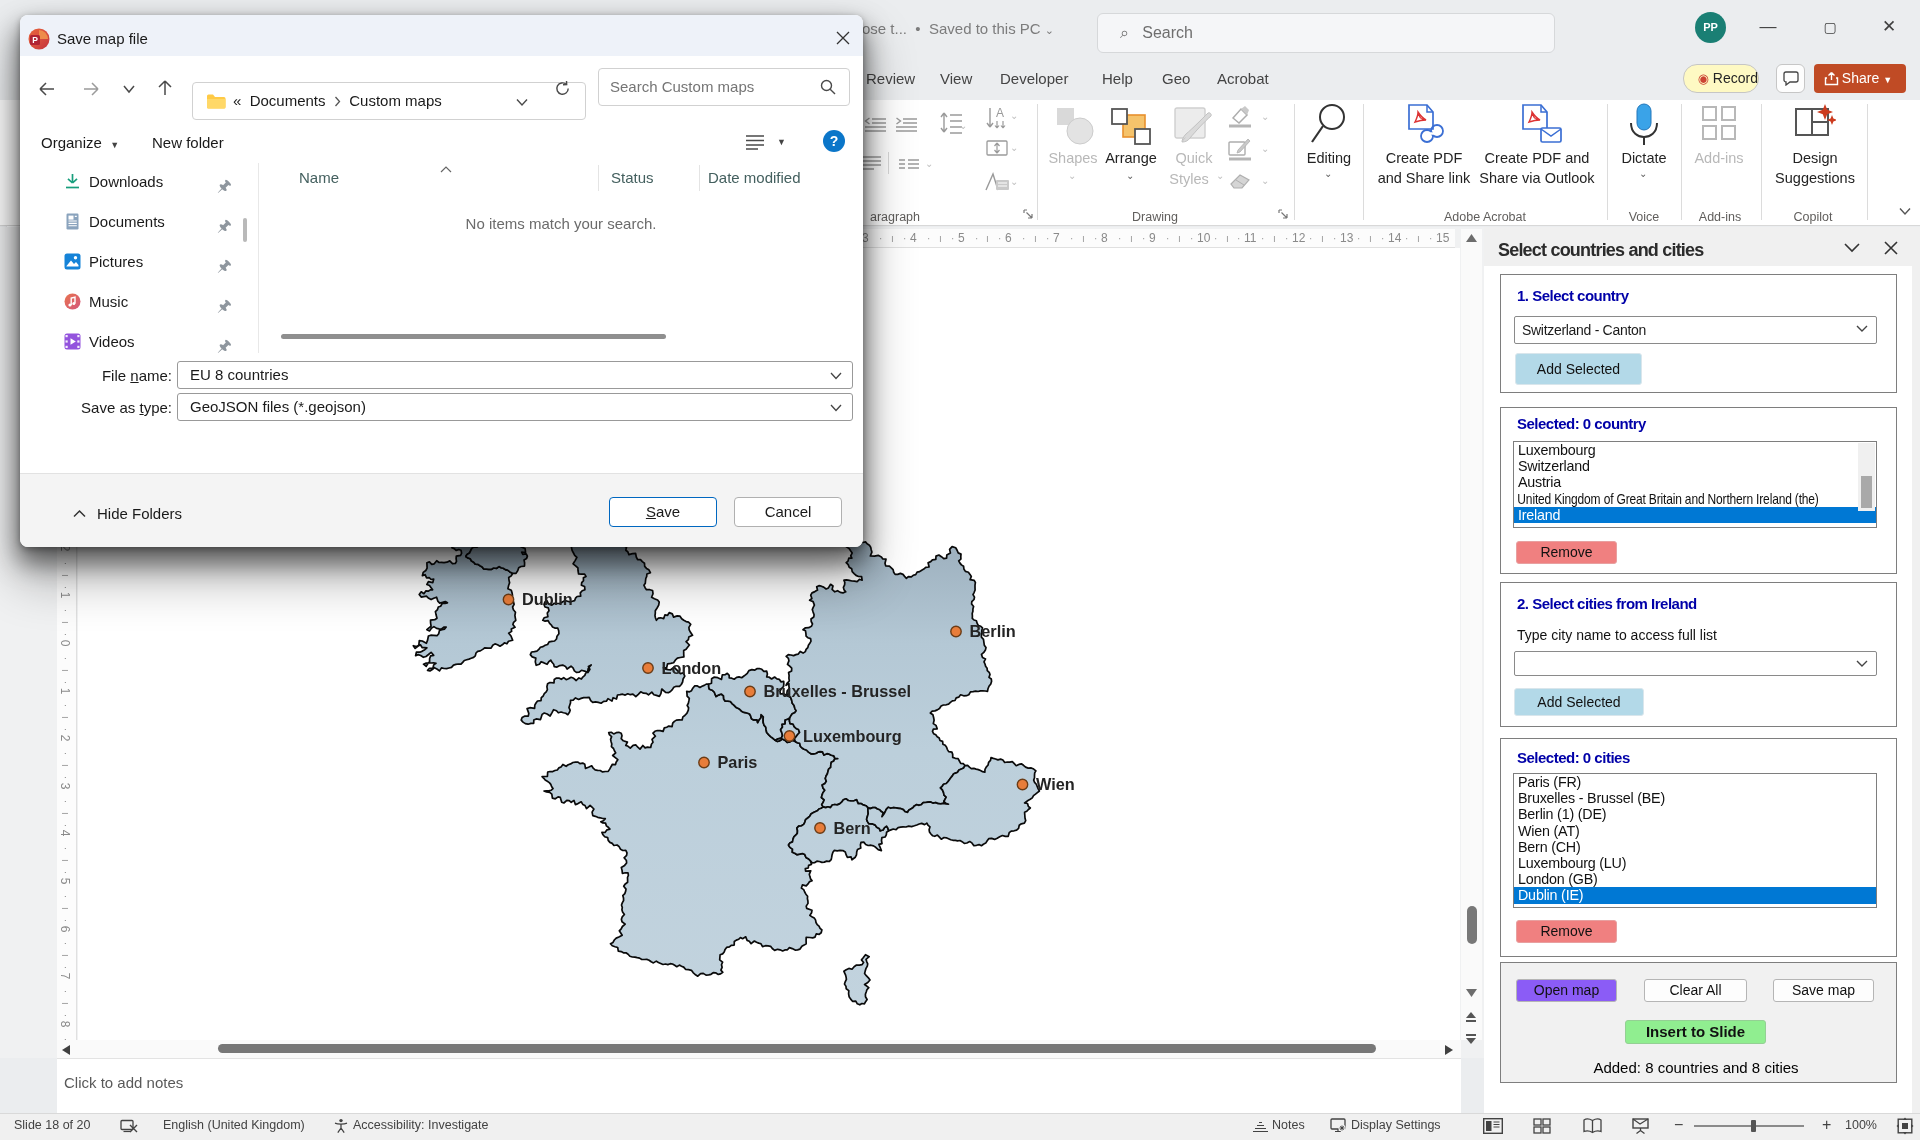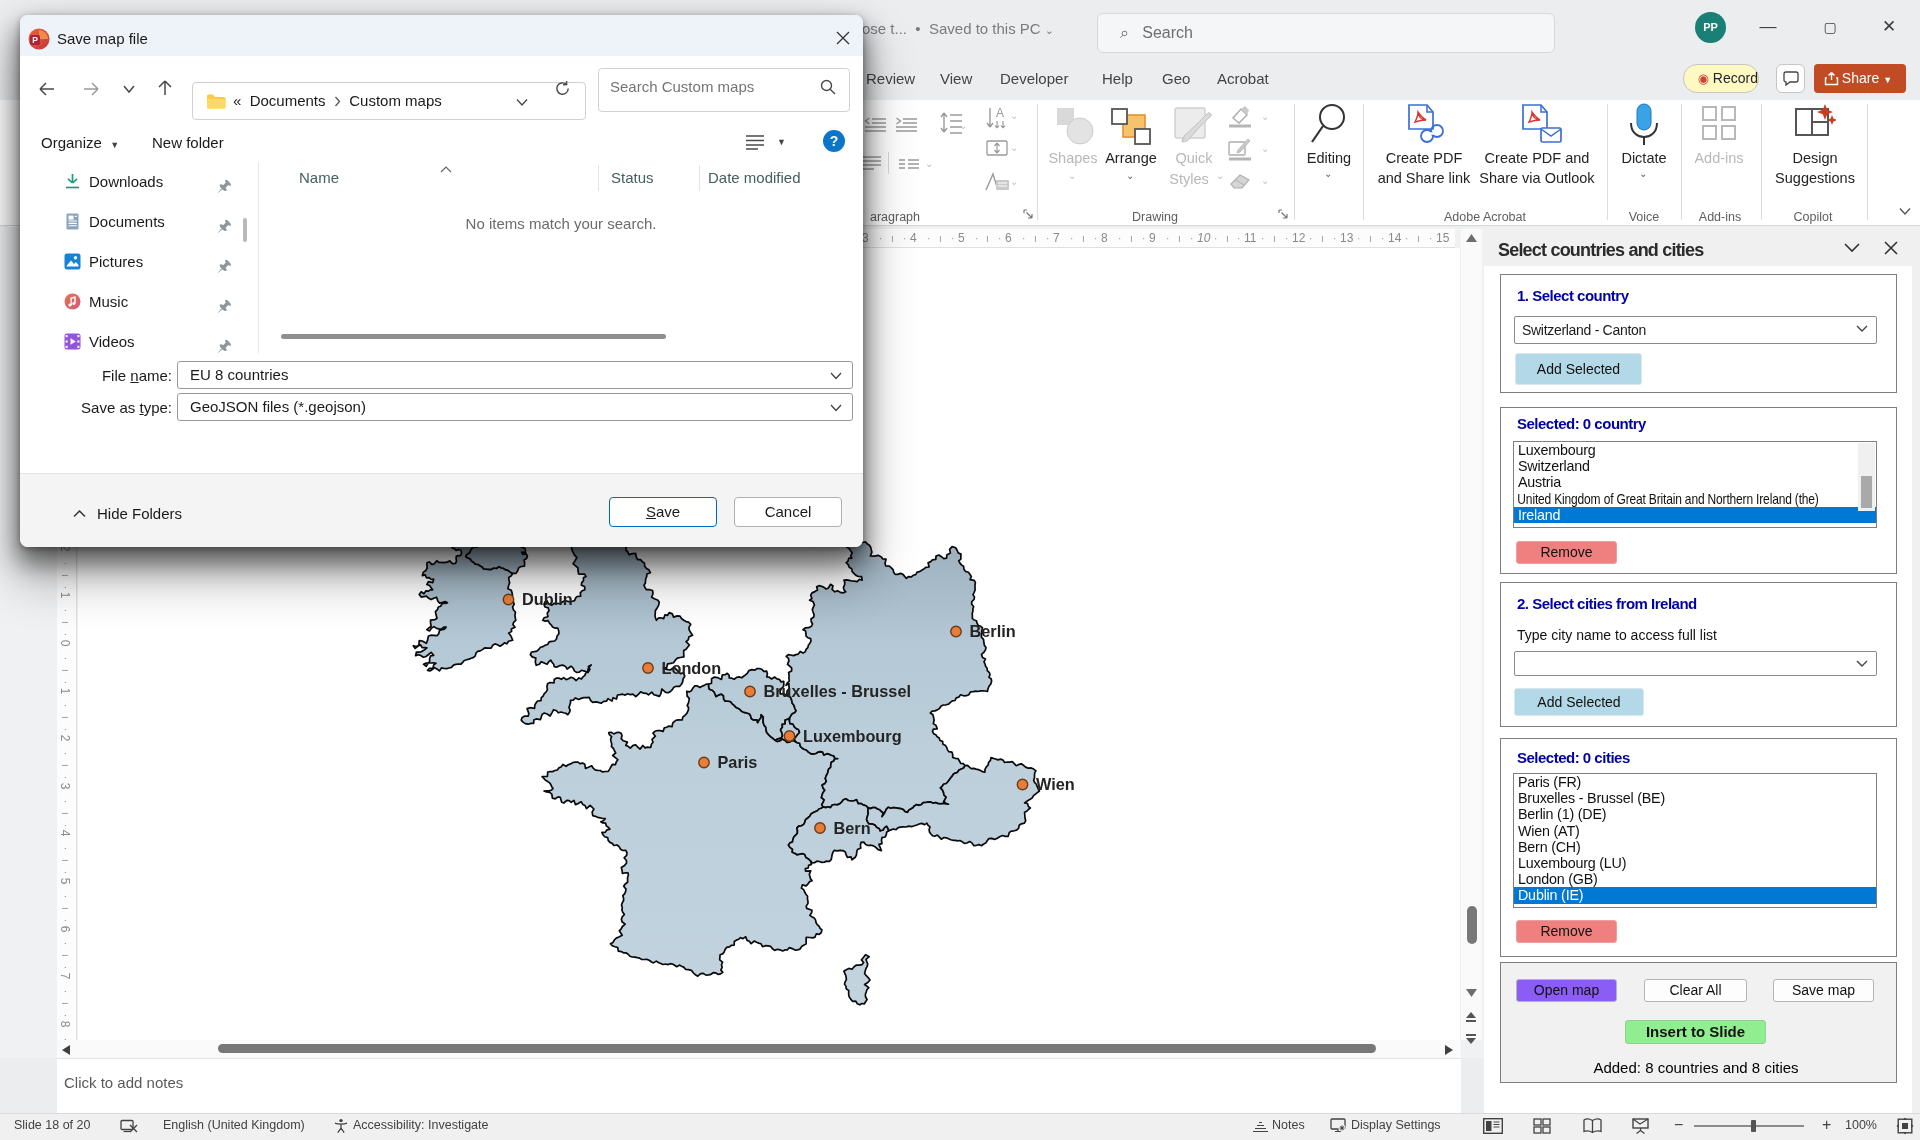--- a/index.html
+++ b/index.html
@@ -253,21 +253,21 @@
 <div class="abs" id="workarea"></div>
 <div class="abs" id="canvas"></div>
 <div class="abs" id="hruler"></div>
 <div class="ruln" style="left:862px;top:231px;">3</div>
 <div class="ruln" style="left:910px;top:231px;">4</div>
 <div class="ruln" style="left:958px;top:231px;">5</div>
 <div class="ruln" style="left:1005px;top:231px;">6</div>
 <div class="ruln" style="left:1053px;top:231px;">7</div>
 <div class="ruln" style="left:1101px;top:231px;">8</div>
 <div class="ruln" style="left:1149px;top:231px;">9</div>
-<div class="ruln" style="left:1197px;top:231px;font-style:italic;">10</div>
+<div class="ruln" style="left:1197px;top:231px;">10</div>
 <div class="ruln" style="left:1244px;top:231px;">11</div>
 <div class="ruln" style="left:1292px;top:231px;">12</div>
 <div class="ruln" style="left:1340px;top:231px;">13</div>
 <div class="ruln" style="left:1388px;top:231px;">14</div>
 <div class="ruln" style="left:1436px;top:231px;">15</div>
 <div class="rulndot" style="left:879px;top:233px;">·</div>
 <div class="rulndot" style="left:891px;top:233px;">ı</div>
 <div class="rulndot" style="left:903px;top:233px;">·</div>
 <div class="rulndot" style="left:927px;top:233px;">·</div>
 <div class="rulndot" style="left:939px;top:233px;">ı</div>
@@ -578,21 +578,21 @@
           <path d="M1.5 1 L5.5 5.5 L1.5 10" fill="none" stroke="#555" stroke-width="1.3"></path>
         </svg>&nbsp;&nbsp;Custom maps</span>
     <svg style="position:absolute;left:322px;top:15px;" width="14" height="9" viewBox="0 0 14 9">
         <path d="M2 1.5 L7 7 L12 1.5" fill="none" stroke="#4a4a4a" stroke-width="1.4"></path>
       </svg>
   </div>
   <svg class="abs" style="left:534px;top:65px;" width="17" height="17" viewBox="0 0 17 17">
       <path d="M14.2 8.5 a5.7 5.7 0 1 1 -1.9 -4.2 M12.5 1 L12.7 4.6 L9 4.7" fill="none" stroke="#4a4a4a" stroke-width="1.4"></path>
     </svg>
   
-  <div class="dbox" style="left:578px;top:53px;width:252px;height:44px;">
+  <div class="dbox" style="left:578px;top:53px;width:252px;height:38px;">
     <span style="position:absolute;left:11px;top:9px;font-size:15px;color:#757575;">Search Custom maps</span>
     <svg style="position:absolute;right:13px;top:10px;" width="16" height="16" viewBox="0 0 16 16">
         <circle cx="6.5" cy="6.5" r="5" fill="none" stroke="#4a4a4a" stroke-width="1.4"></circle>
         <path d="M10.2 10.2 L15 15" stroke="#4a4a4a" stroke-width="1.4"></path>
       </svg>
   </div>
   
   <div class="abs" style="left:21px;top:119px;font-size:15px;color:#1a1a1a;">Organize&nbsp;&nbsp;<span style="font-size:9px;color:#444;">▼</span></div>
   <div class="abs" style="left:132px;top:119px;font-size:15px;color:#1a1a1a;">New folder</div>
   <svg class="abs" style="left:725px;top:119px;" width="20" height="16" viewBox="0 0 20 16">

